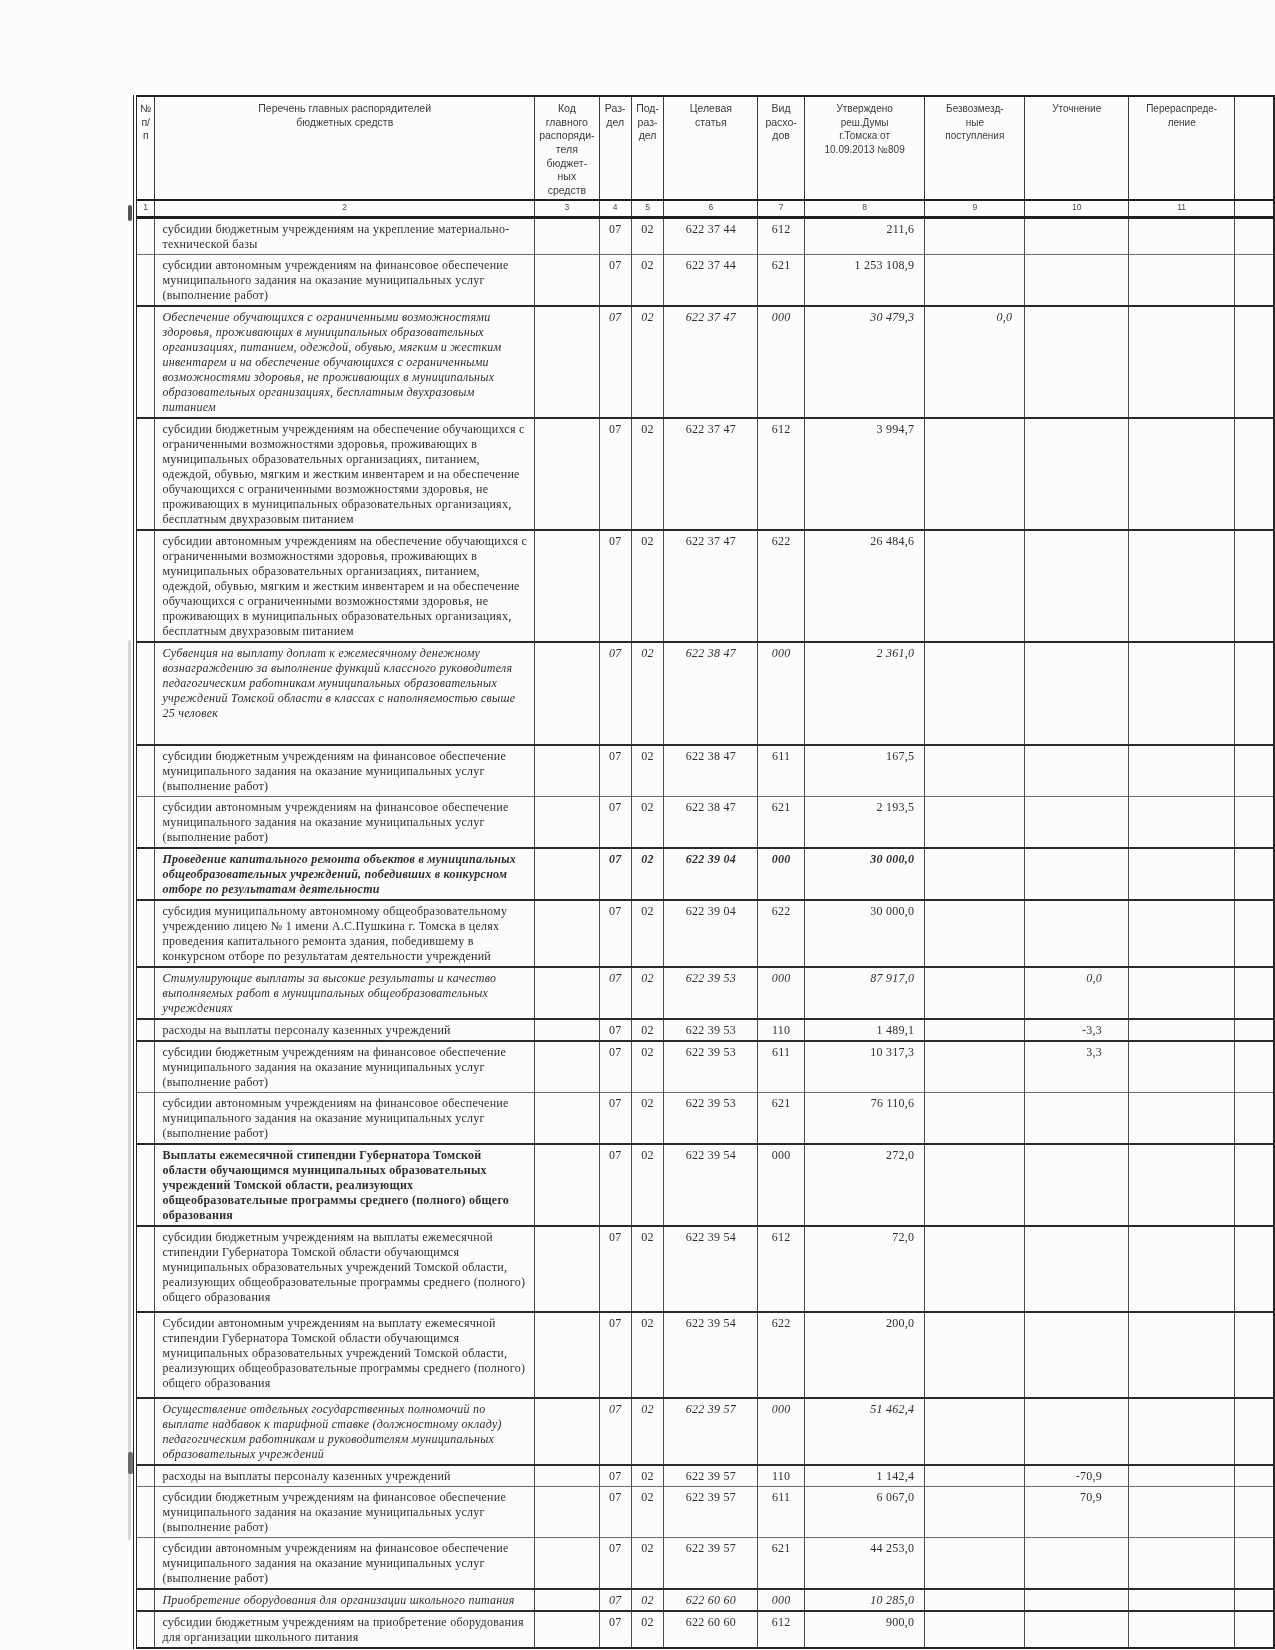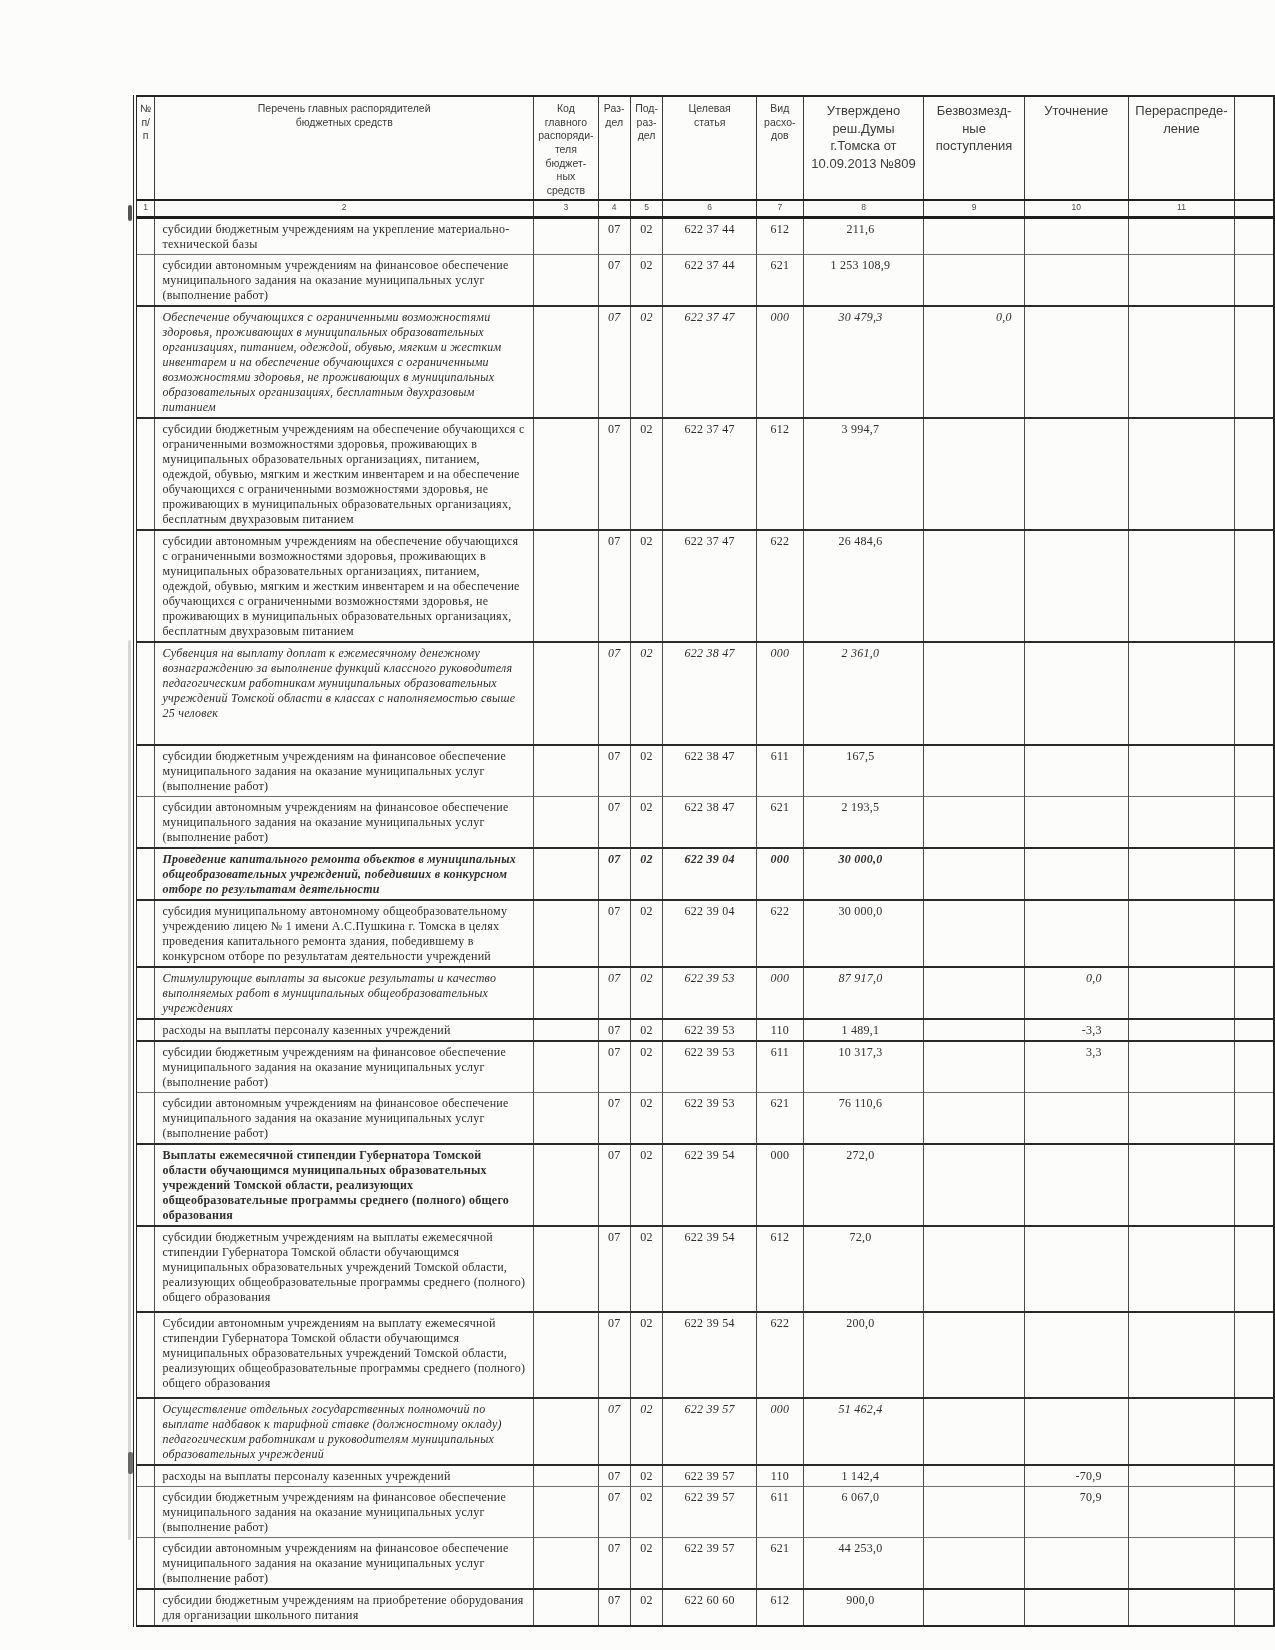--- a/index.html
+++ b/index.html
@@ -26,21 +26,21 @@
     font-family:"Liberation Sans","DejaVu Sans",sans-serif;
     text-align:center;vertical-align:top;
     white-space:pre-line;
     padding:5px 2px 2px 2px;
     height:88px;
     color:#3b3b3b;
     border:1px solid #3c3c3c;
     border-top:2px solid #242424;
   }
   tr.hdr td.small{font-size:10.5px;line-height:1.3;}
-  tr.hdr td.big{font-size:13px;line-height:1.35;}
+  tr.hdr td.big{font-size:10px;line-height:1.35;}
   
   tr.nums td{
     font-family:"Liberation Sans","DejaVu Sans",sans-serif;
     font-size:8.5px;color:#4c4c4c;
     text-align:center;height:13px;
     padding:1px 0;
     border:1px solid #3c3c3c;
     border-top:2px solid #1f1f1f;
     border-bottom:3px solid #1f1f1f;
   }
@@ -52,21 +52,21 @@
     border-left:1px solid #4e4e4e;
     border-right:1px solid #4e4e4e;
     border-top:1px solid #6e6e6e;
     border-bottom:none;
   }
   tr.row td.c2{padding-left:7px;padding-right:6px;}
   tr.row.group td{border-top:2px solid #2a2a2a;}
   tr.row.italic td{font-style:italic;}
   tr.row.bold-label td.c2{font-weight:bold;}
   td.ct{text-align:center;}
-  td.amt{text-align:center;padding-right:10px !important;}
+  td.amt{text-align:right;padding-right:10px !important;}
   td.amt9{text-align:right;padding-right:12px !important;}
   td.amt10{text-align:right;padding-right:26px !important;}
   
   table.budget{border:2px solid #262626;border-left:4px double #262626;}
   
   .smudge{position:absolute;background:#2b2b2b;border-radius:2px;opacity:.8;}
   .smudge.a{left:128px;top:205px;width:4px;height:16px;}
   .smudge.b{left:128px;top:1452px;width:5px;height:22px;opacity:.65;}
   .smudge.c{left:128px;top:640px;width:3px;height:900px;opacity:.18;}
 </style>
@@ -427,20 +427,34 @@
           <td class="ct">07</td>
           <td class="ct">02</td>
           <td class="ct">622 39 57</td>
           <td class="ct">621</td>
           <td class="amt">44 253,0</td>
           <td class="amt9"></td>
           <td class="amt10"></td>
           <td class="amt"></td>
           <td></td>
         </tr>
+        <tr class="row italic group" style="height: 20px;">
+          <td class="ct"></td>
+          <td class="c2">Приобретение оборудования для организации школьного питания</td>
+          <td class="ct"></td>
+          <td class="ct">07</td>
+          <td class="ct">02</td>
+          <td class="ct">622 60 60</td>
+          <td class="ct">000</td>
+          <td class="amt">10 285,0</td>
+          <td class="amt9"></td>
+          <td class="amt10"></td>
+          <td class="amt"></td>
+          <td></td>
+        </tr>
         <tr class="row normal group" style="height: 36px;">
           <td class="ct"></td>
           <td class="c2">субсидии бюджетным учреждениям на приобретение оборудования для организации школьного питания</td>
           <td class="ct"></td>
           <td class="ct">07</td>
           <td class="ct">02</td>
           <td class="ct">622 60 60</td>
           <td class="ct">612</td>
           <td class="amt">900,0</td>
           <td class="amt9"></td>

